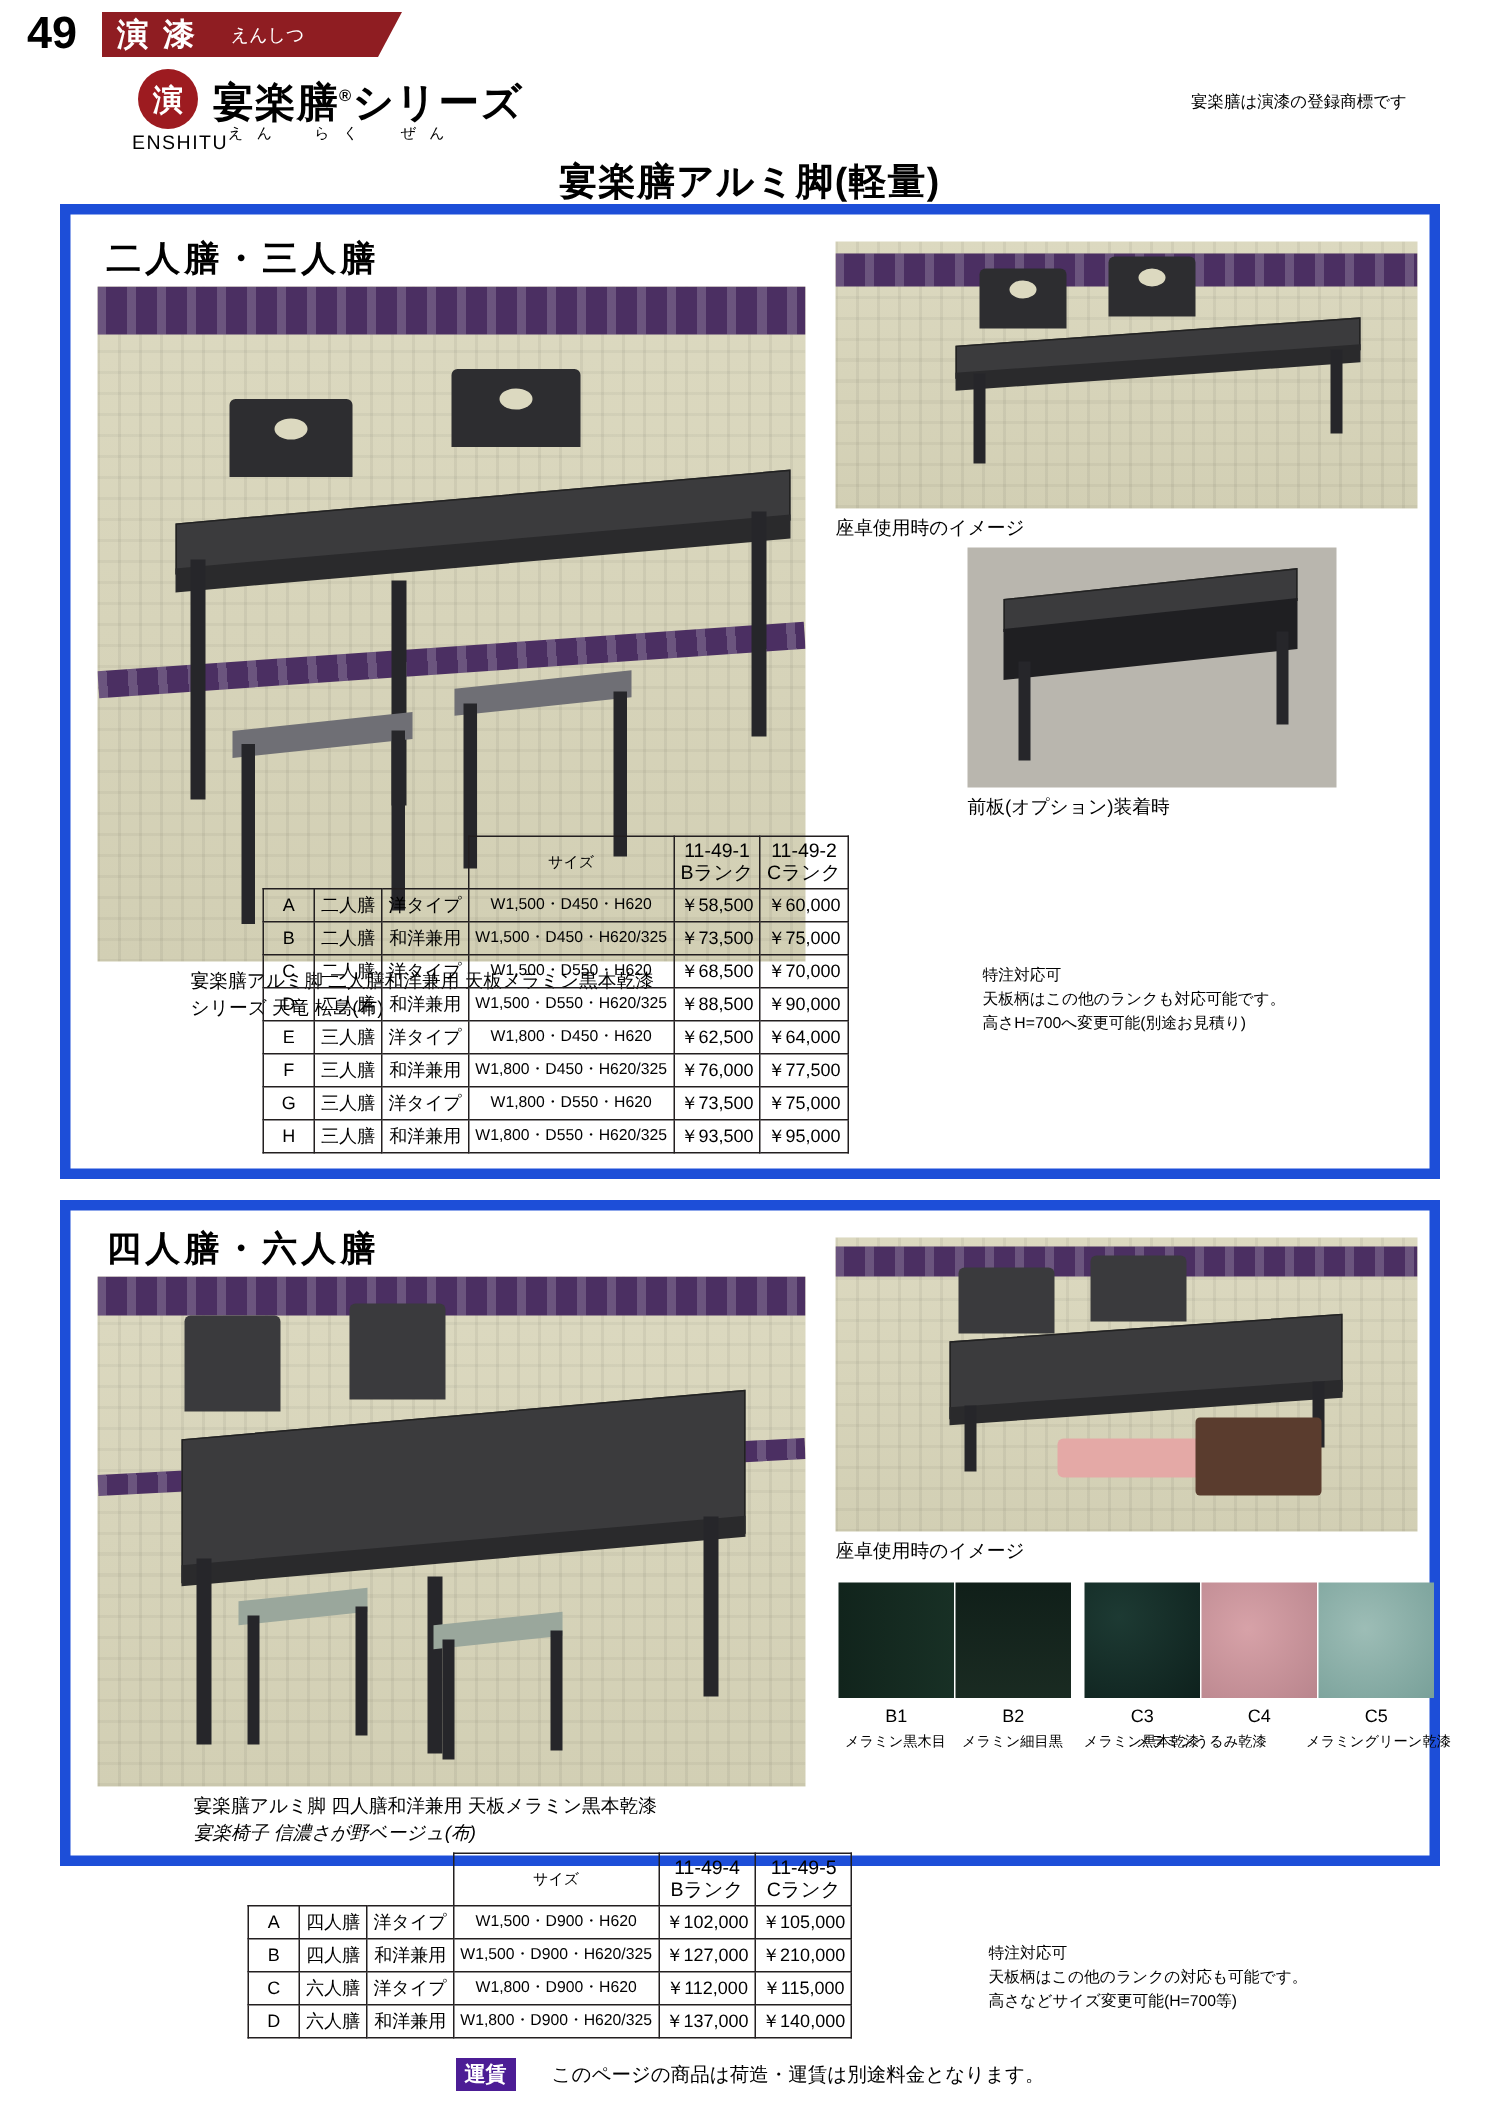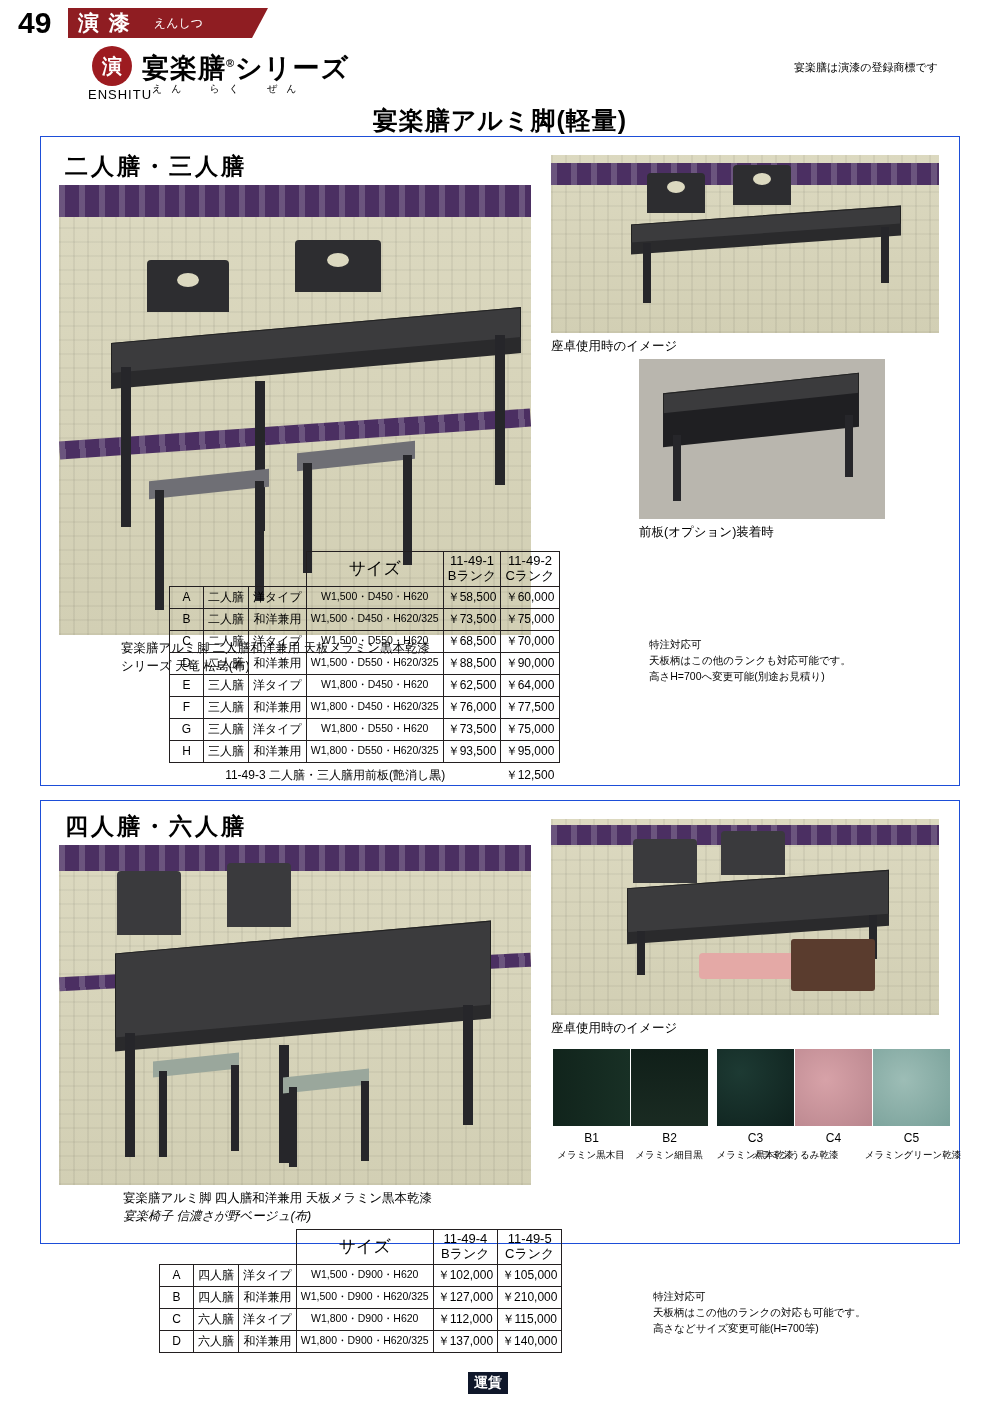--- a/index.html
+++ b/index.html
@@ -58,21 +58,21 @@
   }
   .main-title {
     position:absolute; left:0; right:0; top:104px;
     text-align:center;
     font-size:25px; font-weight:bold; letter-spacing:1px;
   }
 
   
   .panel {
     position:absolute;
-    border:1px solid #1d4ed8;
+    border:7px solid #1d4ed8;
     background:#fff;
   }
   #panel-top { left:40px; top:136px; width:920px; height:650px; }
   #panel-bottom { left:40px; top:800px; width:920px; height:444px;padding-left:44px; }
 
   .section-heading {
     position:absolute;
     font-size:23px; font-weight:bold; letter-spacing:3px;
   }
 
@@ -118,37 +118,37 @@
     border-collapse:collapse;
     font-size:12px;
   }
   table.price td, table.price th {
     border:1px solid #231f20;
     padding:2px 4px;
     text-align:center;
     font-weight:normal;
     white-space:nowrap;
   }
-  table.price .hd { font-size:17px; }
+  table.price .hd { font-size:10px; }
   table.price .code { font-size:13px; line-height:1.15; }
   table.price .size { font-size:10.5px; }
   table.price .price-cell { text-align:center; }
   table.price .rowlabel { width:34px; }
   .note {
     position:absolute; font-size:10.5px; line-height:1.5;
   }
 
   
   .footer {
     position:absolute; left:0; right:0; top:1372px;
     display:flex; align-items:center; justify-content:center;
     font-size:13px;
   }
   .fee-badge {
-    background:#0f172a; color:#fff; font-size:14px; font-weight:bold;
+    background:#4c1d95; color:#fff; font-size:14px; font-weight:bold;
     padding:2px 6px; margin-right:24px;
   }
 </style>
 </head>
 <body>
 
 <div class="page-num">49</div>
 
 <div class="brand-banner">
   <span class="b1">演 漆</span>
@@ -290,24 +290,20 @@
         <td class="price-cell">￥75,000</td>
       </tr>
       <tr>
         <td class="rowlabel">H</td>
         <td>三人膳</td>
         <td>和洋兼用</td>
         <td class="size">W1,800・D550・H620/325</td>
         <td class="price-cell">￥93,500</td>
         <td class="price-cell">￥95,000</td>
       </tr>
-      <tr>
-        <td colspan="5" style="border:none; text-align:center; padding-top:4px;">11-49-3 二人膳・三人膳用前板(艶消し黒)</td>
-        <td style="border:none; text-align:center; padding-top:4px;">￥12,500</td>
-      </tr>
     </tbody>
   </table>
 
   <div class="note" style="left:608px; top:500px;">
     <div>特注対応可</div>
     <div>天板柄はこの他のランクも対応可能です。</div>
     <div>高さH=700へ変更可能(別途お見積り)</div>
   </div>
 </div>
 
@@ -422,13 +418,14 @@
 
   <div class="note" style="left:612px; top:488px;">
     <div>特注対応可</div>
     <div>天板柄はこの他のランクの対応も可能です。</div>
     <div>高さなどサイズ変更可能(H=700等)</div>
   </div>
 </div>
 
 <div class="footer">
   <span class="fee-badge">運賃</span>
+  <span>このページの商品は荷造・運賃は別途料金となります。</span>
 </div>
 
 </body></html>

